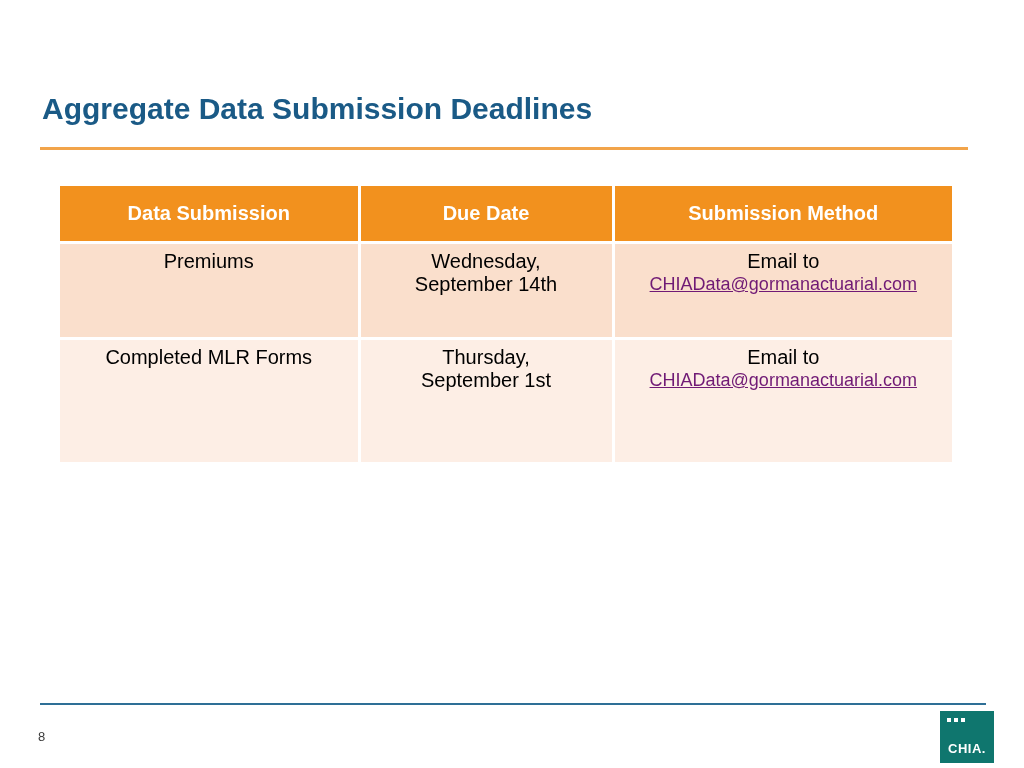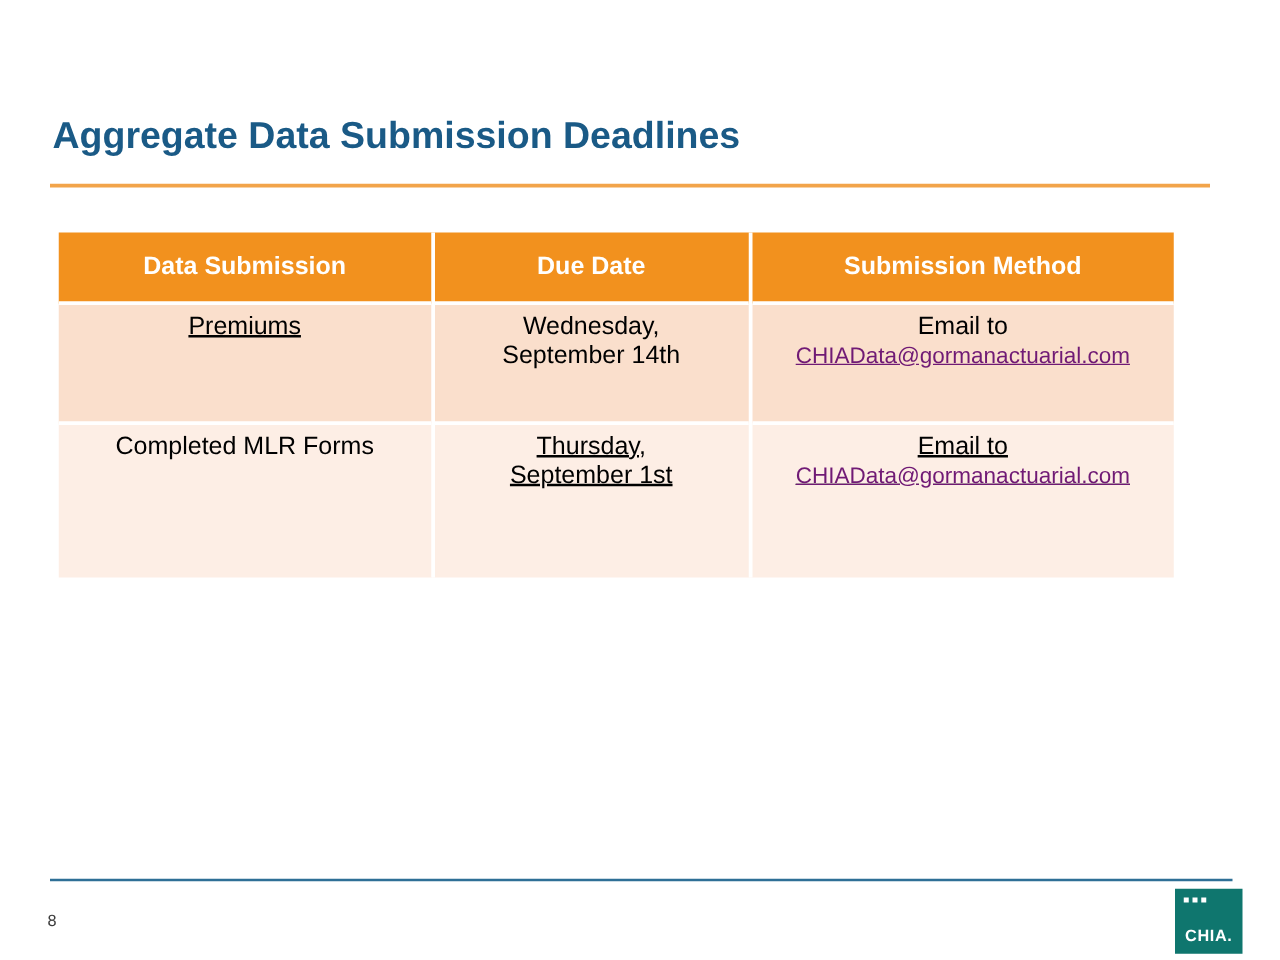--- a/index.html
+++ b/index.html
@@ -31,21 +31,21 @@
     left: 40px;
     top: 147px;
     width: 928px;
     height: 3px;
     background: #f2a44a;
   }
 
   
   #deadlines-table {
     position: absolute;
-    left: 47px;
+    left: 60px;
     top: 186px;
     width: 892px;
     border-collapse: collapse;
     table-layout: fixed;
     padding-left: 18px;
   }
   #deadlines-table col.c1 { width: 299px; }
   #deadlines-table col.c2 { width: 254px; }
   #deadlines-table col.c3 { width: 339px; }
 
@@ -82,21 +82,21 @@
   td.col-a { text-align: center; }
   td.col-b { text-align: center; }
   td.col-c { text-align: left; }
   td.col-c.centered { text-align: center; }
 
   td.r1 { height: 97px; }
   td.r2 { height: 109px; }
   td.r3 { height: 81px; }
   td.r4 { height: 110px; }
 
-  .vmid { padding-top: 28px; text-decoration: underline; }
+  .vmid { padding-top: 28px; }
   .vlow { padding-top: 48px; }
 
   .email-link {
     color: #701a75;
     font-size: 18px;
     text-decoration: underline;
     display: block;
     margin-top: 1px;
   }
   .email-label { display: block; }

